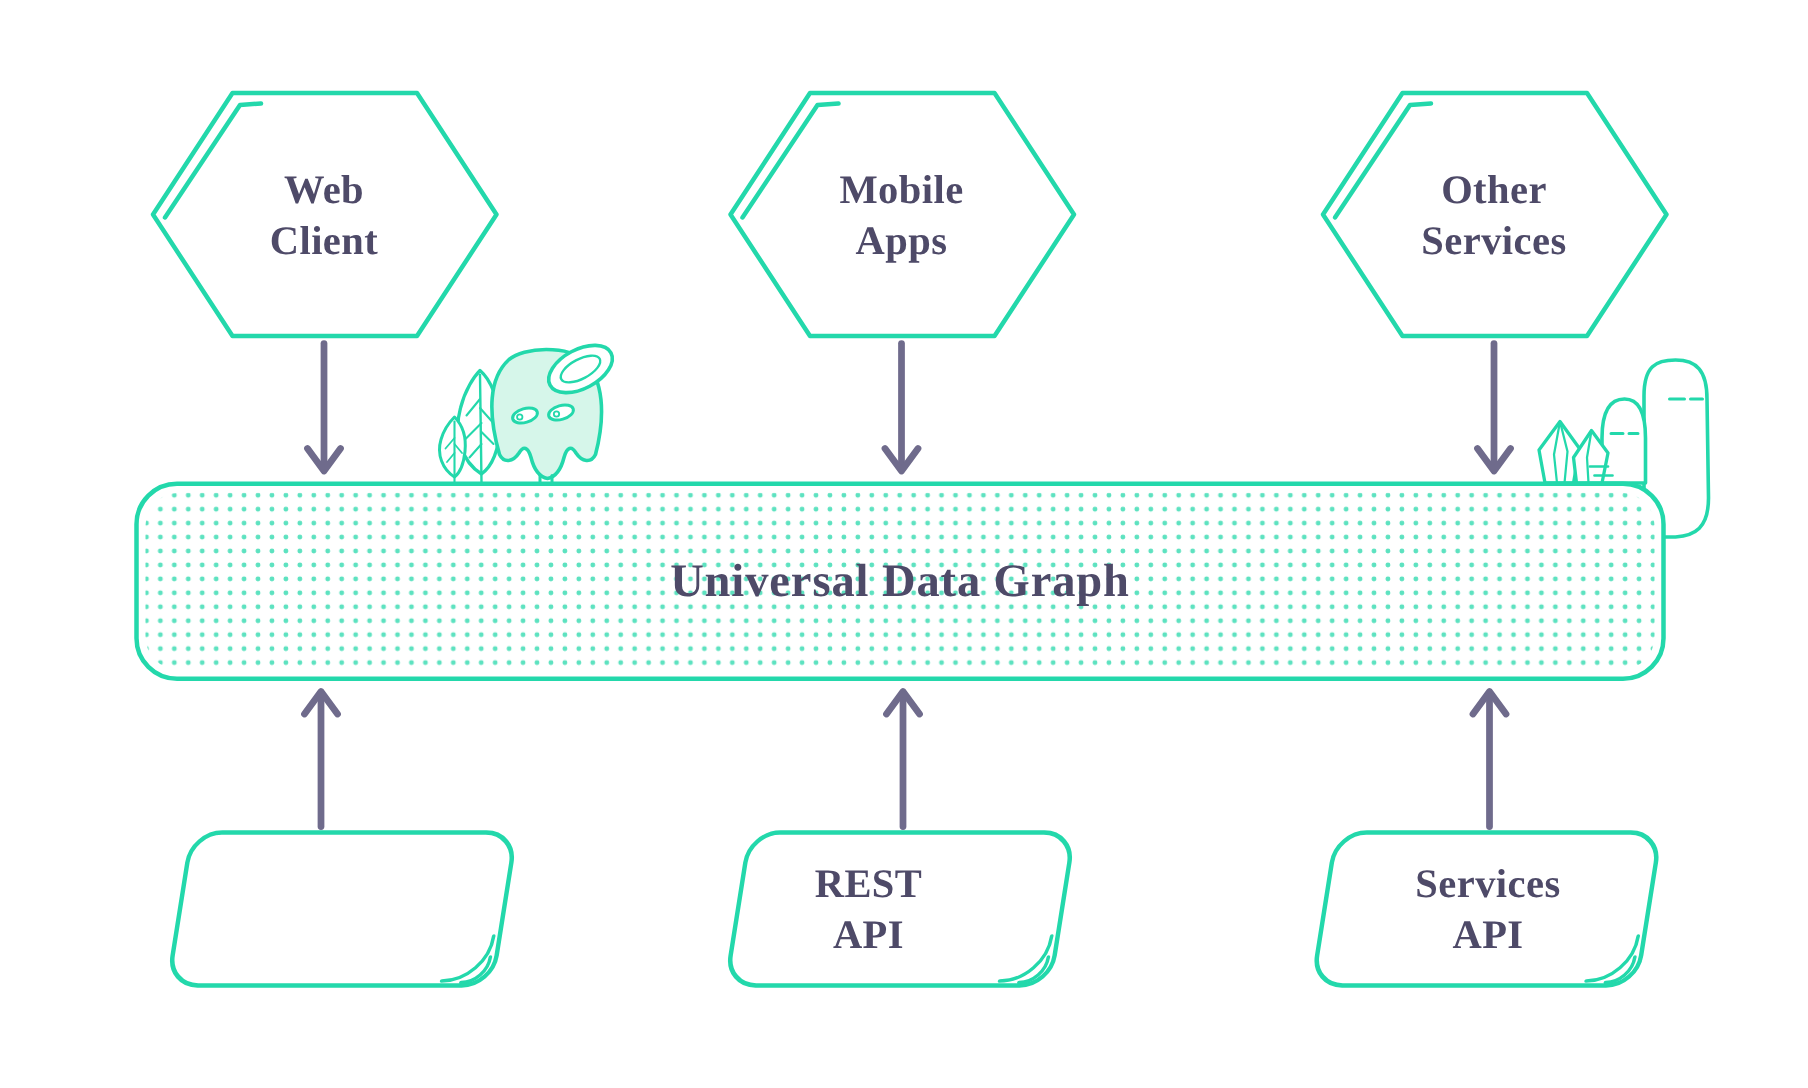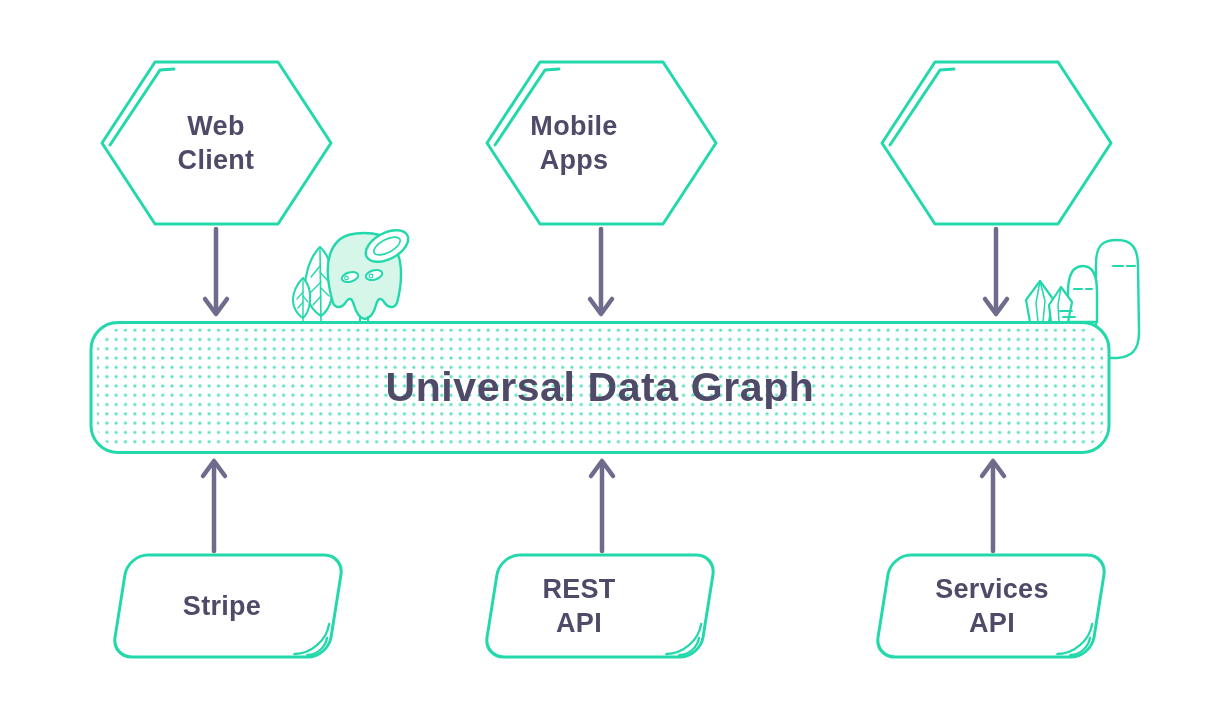--- a/index.html
+++ b/index.html
@@ -13,23 +13,24 @@
   #diagram-svg{position:absolute;left:0;top:0;}
   .label{
     position:absolute;
     display:flex;align-items:center;justify-content:center;
     text-align:center;
     color:#4e4a68;
     font-weight:700;
     white-space:pre-line;
     letter-spacing:.3px;
     pointer-events:none;
+    font-family:Liberation Serif, serif;
   }
   .hex-label{width:220px;height:78px;top:104px;font-size:27px;line-height:1.26;}
-  .hub-label{left:290px;top:362px;width:620px;height:50px;font-size:41px;letter-spacing:.6px;}
+  .hub-label{left:290px;top:362px;width:620px;height:50px;font-size:31px;letter-spacing:.6px;}
   .box-label{width:200px;height:72px;top:570px;font-size:27px;line-height:1.26;}
 </style>
 </head>
 <body>
 
 <div id="stage">
 
   <svg id="diagram-svg" width="1205" height="725" viewBox="0 0 1205 725">
     <defs>
       <pattern id="dots" width="9.3" height="9.3" patternUnits="userSpaceOnUse">
@@ -158,24 +159,25 @@
       <g transform="translate(991,606) skewX(-9)">
         <rect x="-108" y="-51" width="216" height="102" rx="20" fill="#ffffff" stroke-width="3"></rect>
         <path d="M 104 18 A 30 30 0 0 1 74 48" stroke-width="2.4"></path>
         <path d="M 104 32 A 17 17 0 0 1 87 49" stroke-width="2.4"></path>
       </g>
     </g>
   </svg>
 
   <div class="label hex-label" style="left:106px">Web
 Client</div>
-  <div class="label hex-label" style="left:464px">Mobile
+  <div class="label hex-label" style="left:491px">Mobile
 Apps</div>
+  <div class="label hex-label" style="left:886px">Other
+Services</div>
 
   <div class="label hub-label">Universal Data Graph</div>
 
-  <div class="label box-label" style="left:122px">Stripe</div>
   <div class="label box-label" style="left:479px">REST
 API</div>
   <div class="label box-label" style="left:892px">Services
 API</div>
 
 </div>
 
 </body></html>

